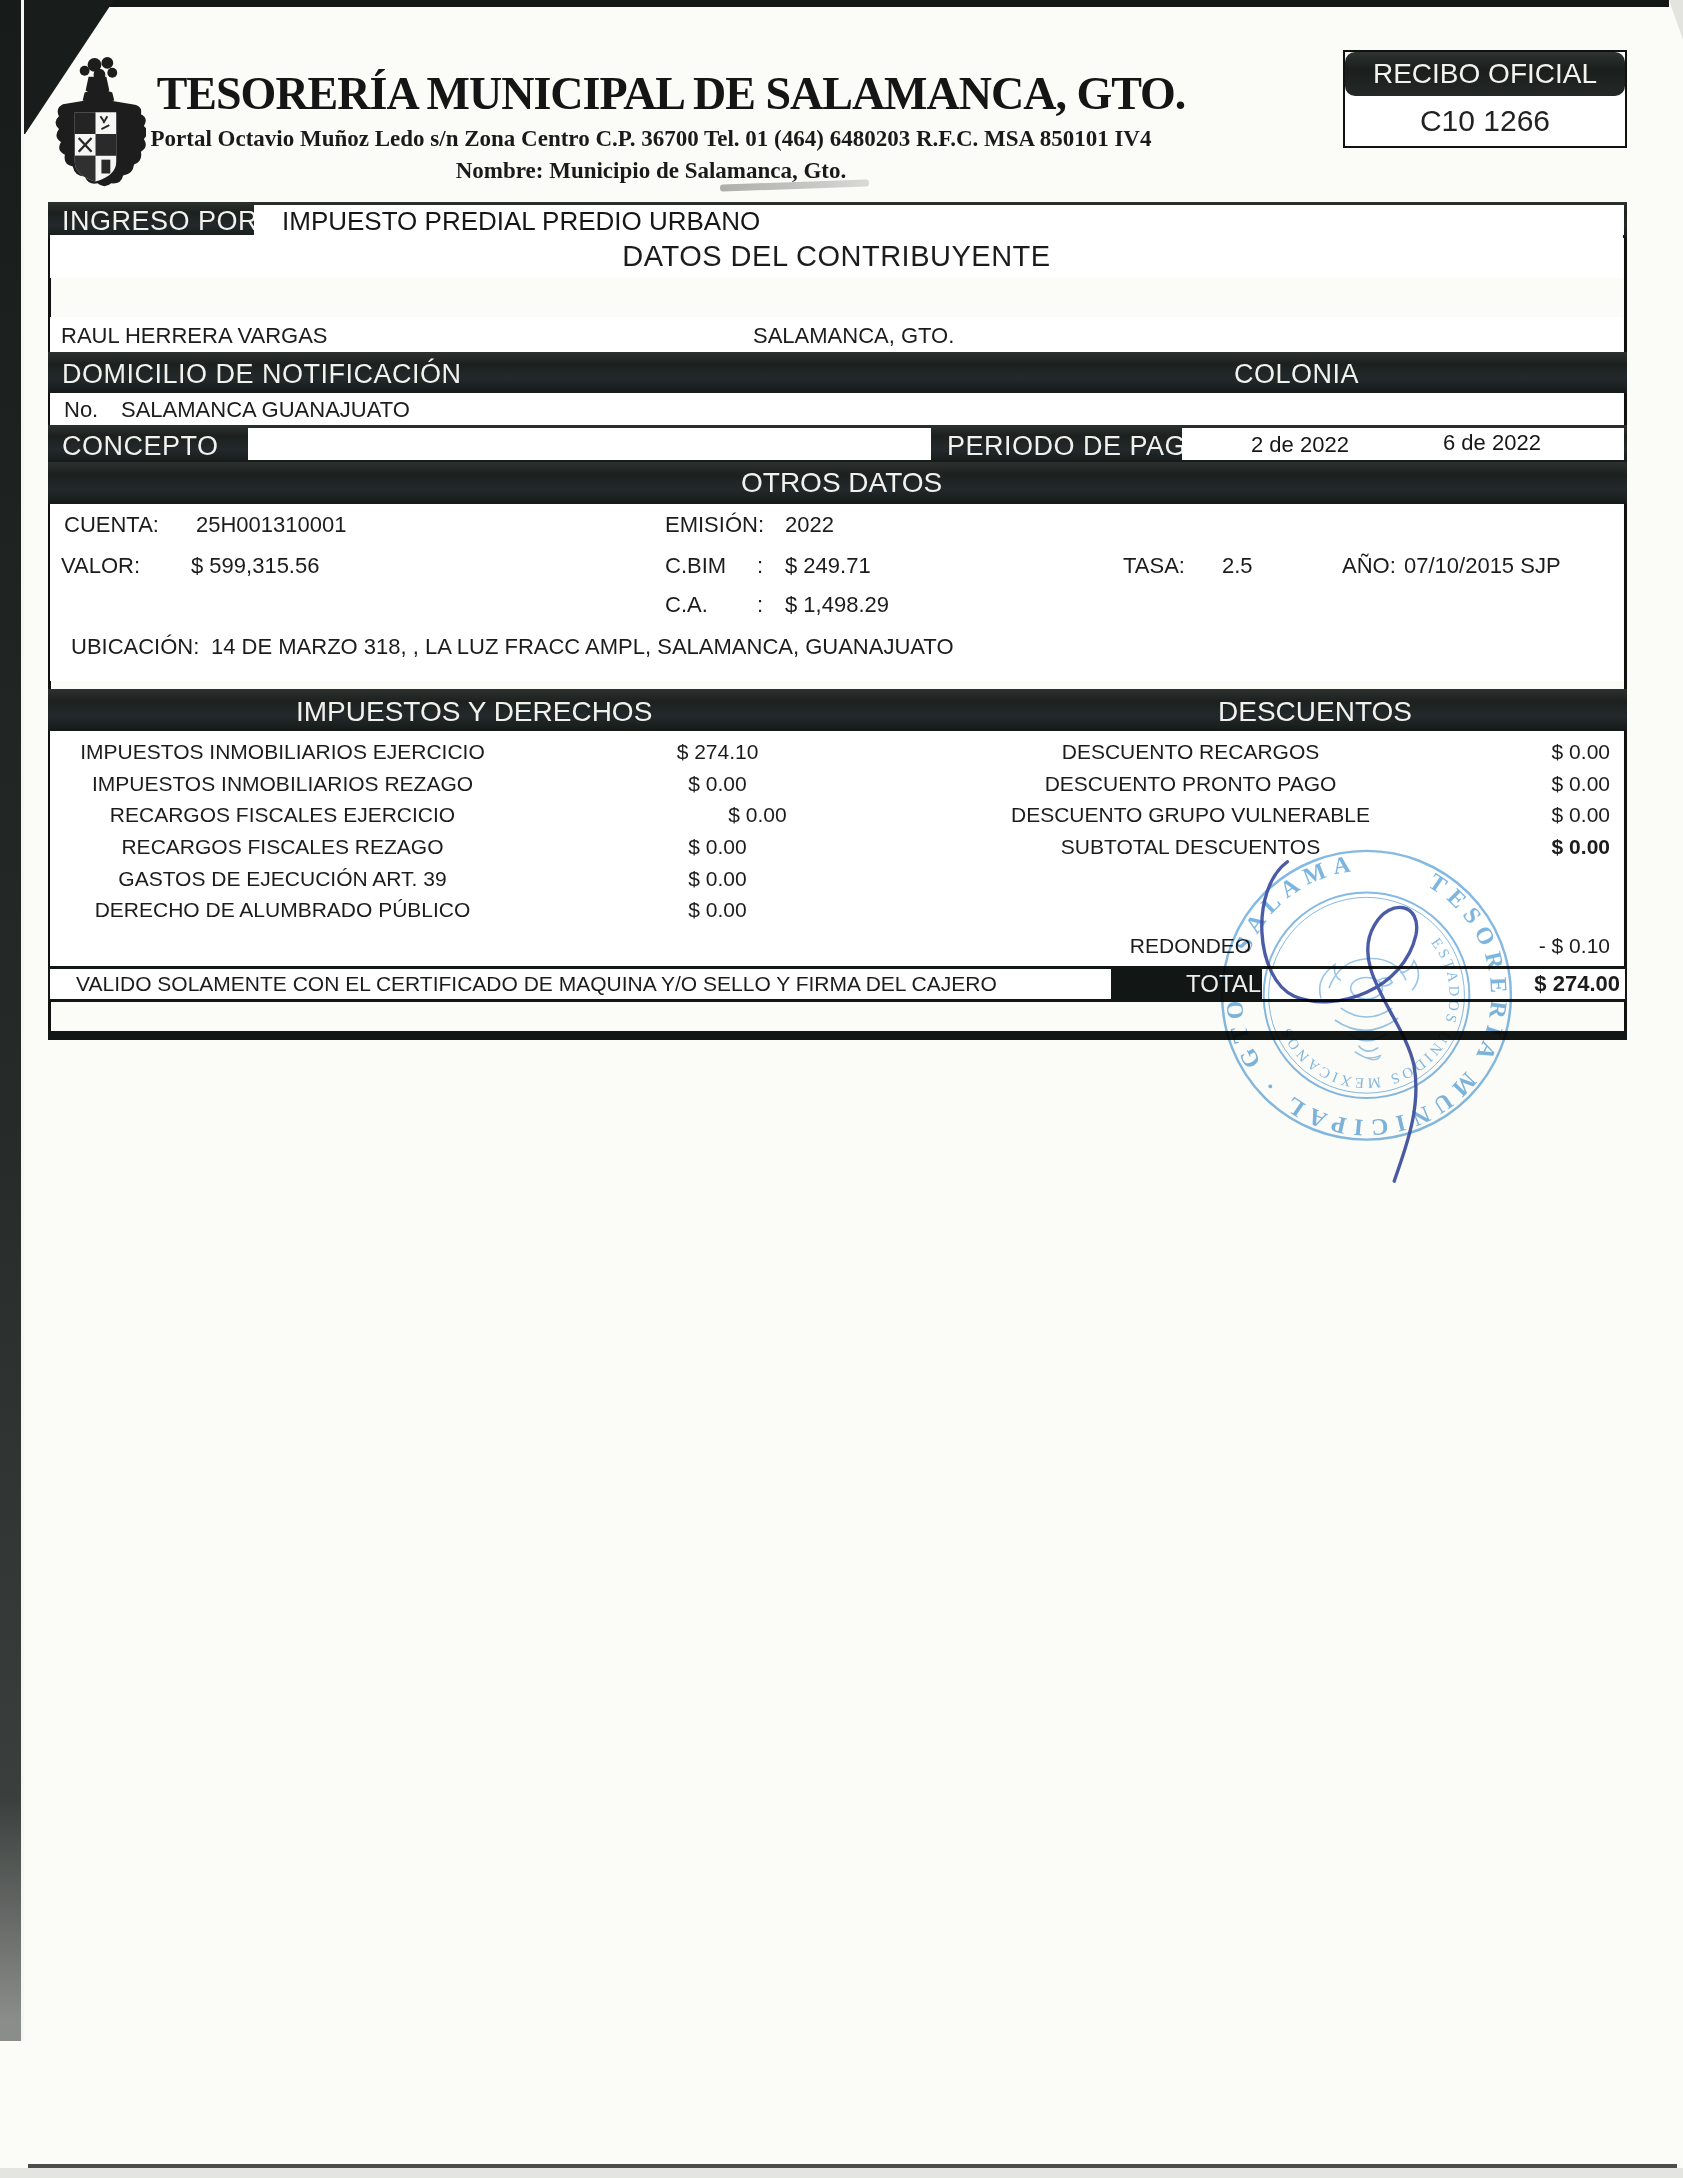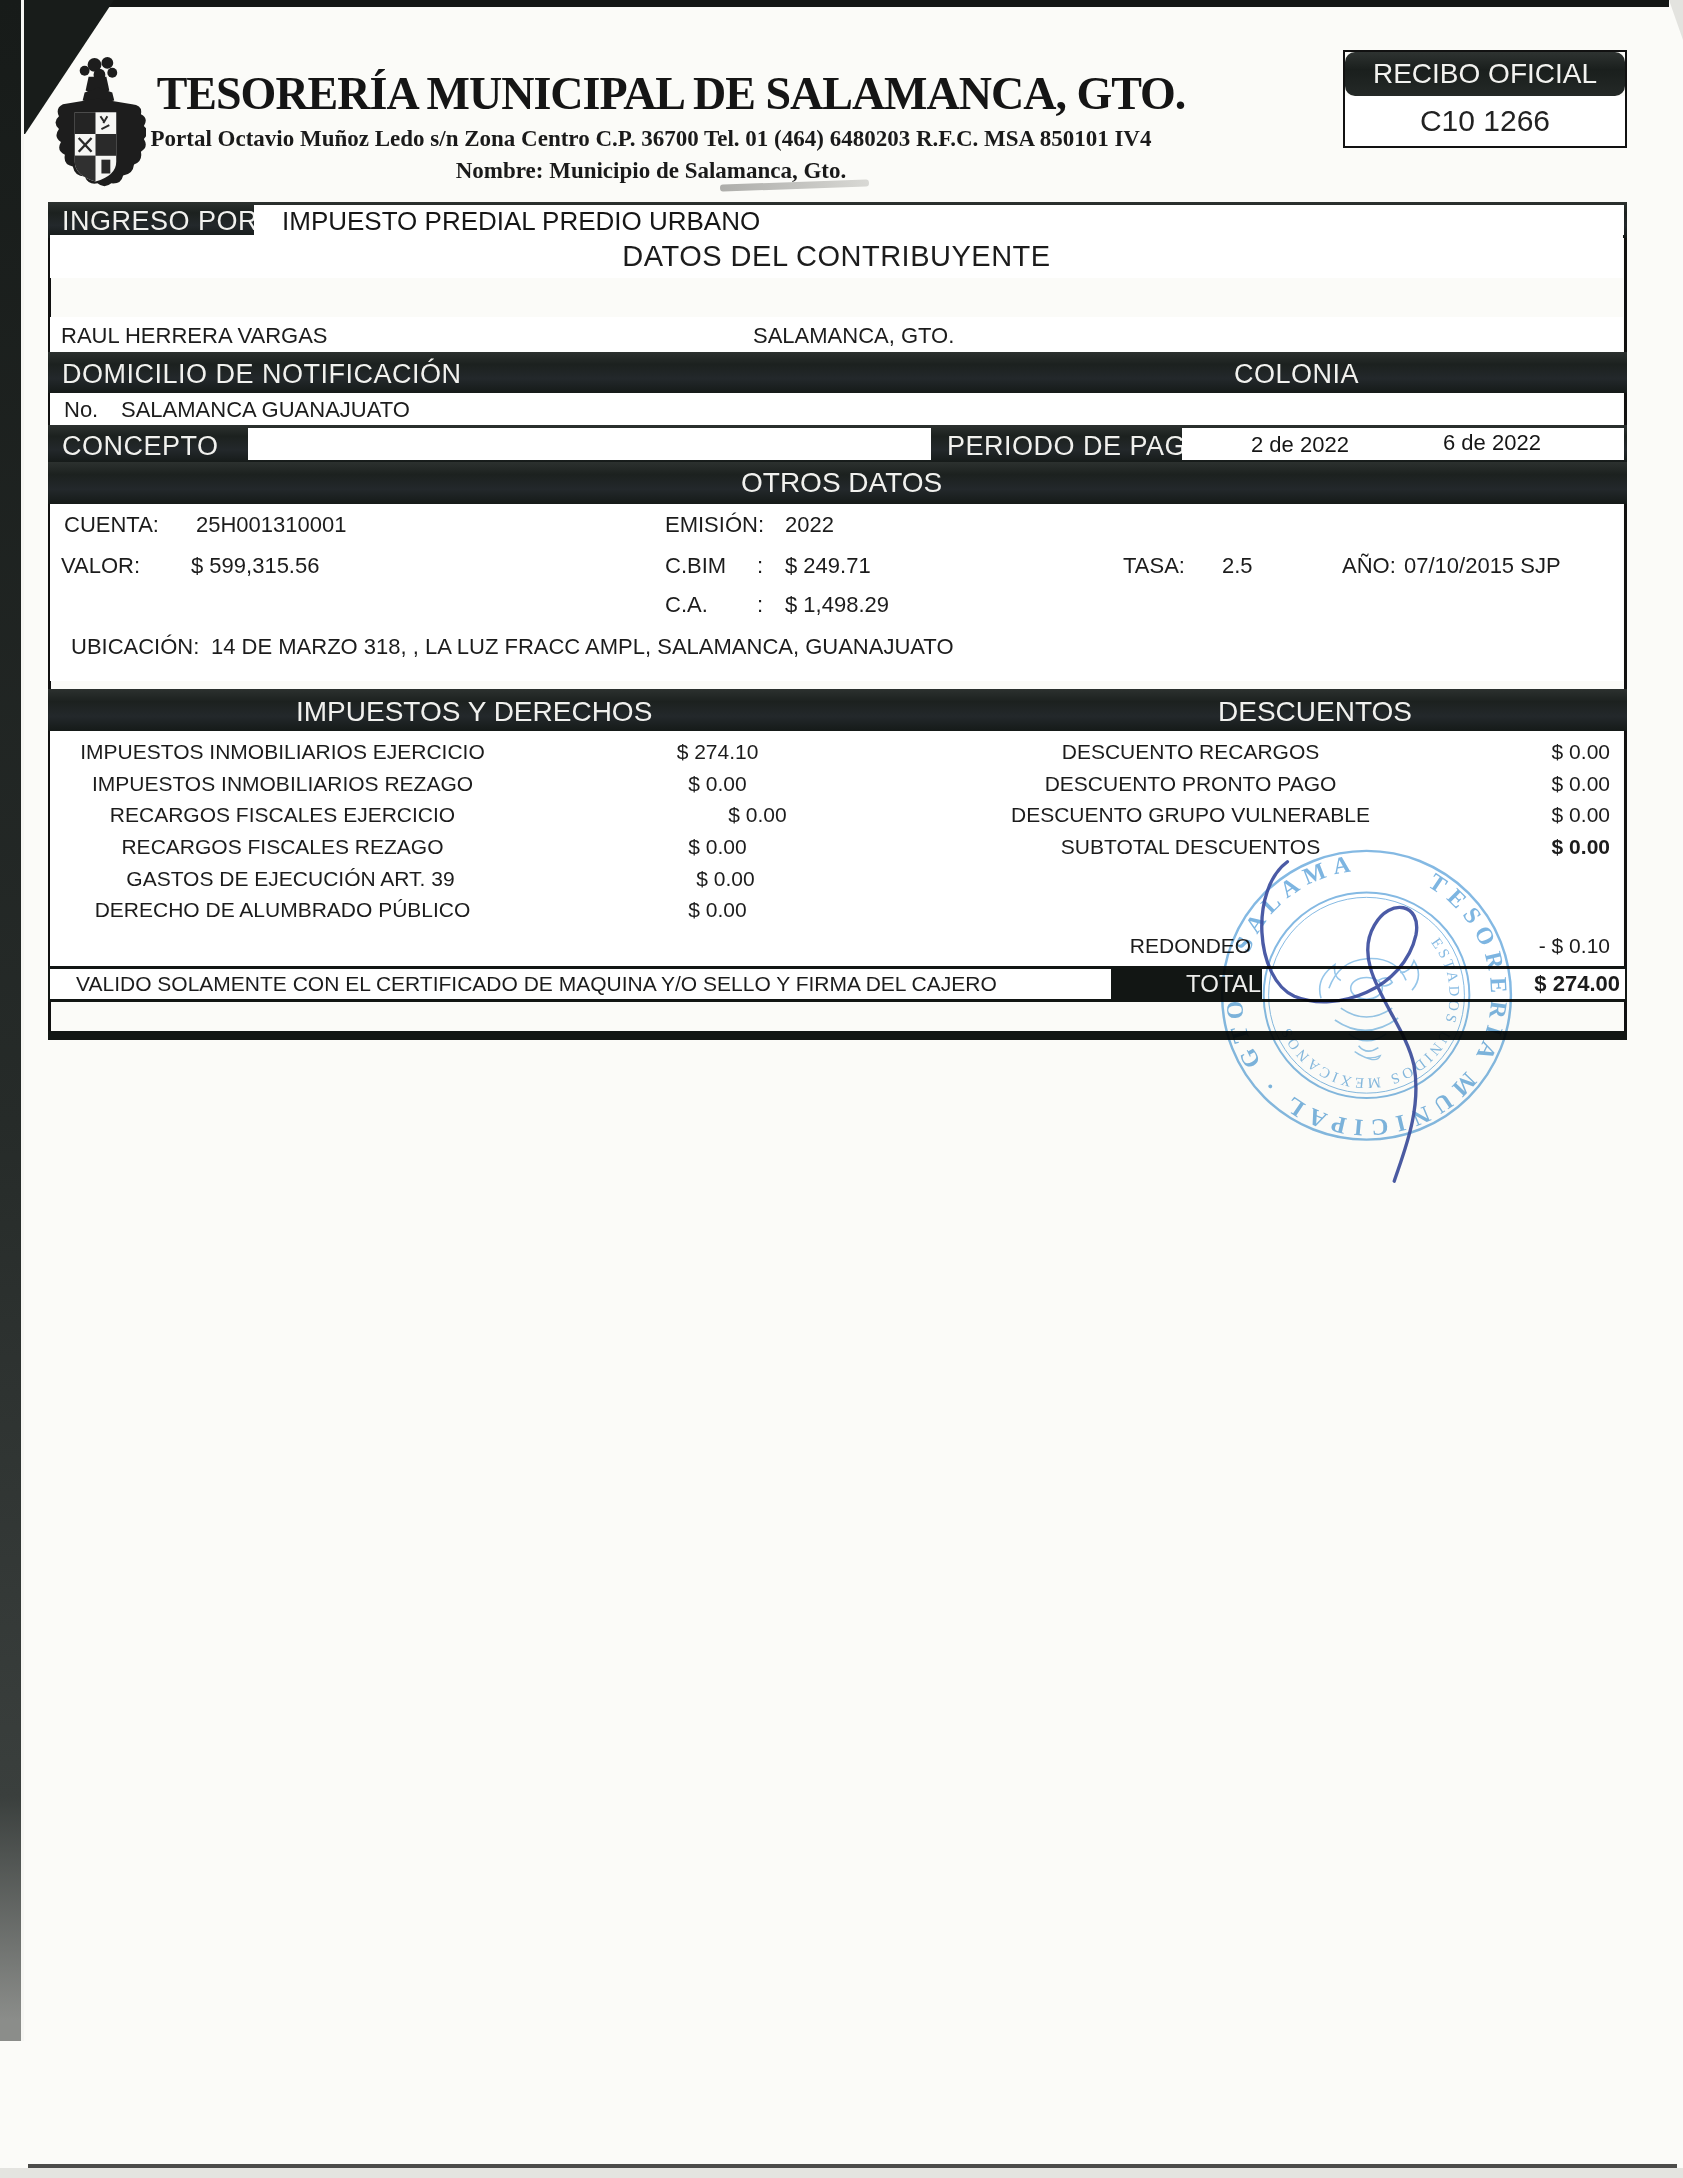--- a/index.html
+++ b/index.html
@@ -189,21 +189,21 @@
       <span class="amt">$ 0.00</span>
     </div>
     <div class="trow tl" style="left:0;top:69px;gap:40px;">
       <span class="lbl">RECARGOS FISCALES EJERCICIO</span>
       <span class="amt">$ 0.00</span>
     </div>
     <div class="trow tl" style="left:0;top:101px;">
       <span class="lbl">RECARGOS FISCALES REZAGO</span>
       <span class="amt">$ 0.00</span>
     </div>
-    <div class="trow tl" style="left:0;top:133px;margin-left:8px;">
+    <div class="trow tl" style="left:0;top:133px;">
       <span class="lbl">GASTOS DE EJECUCIÓN ART. 39</span>
       <span class="amt">$ 0.00</span>
     </div>
     <div class="trow tl" style="left:0;top:164px;">
       <span class="lbl">DERECHO DE ALUMBRADO PÚBLICO</span>
       <span class="amt">$ 0.00</span>
     </div>
     <div class="trow tl" style="left:0;top:200px;margin-top:40px;">
       <span class="lbl">SUBTOTAL IMPUESTOS Y DERECHOS</span>
       <span class="amt b">$ 274.10</span>

